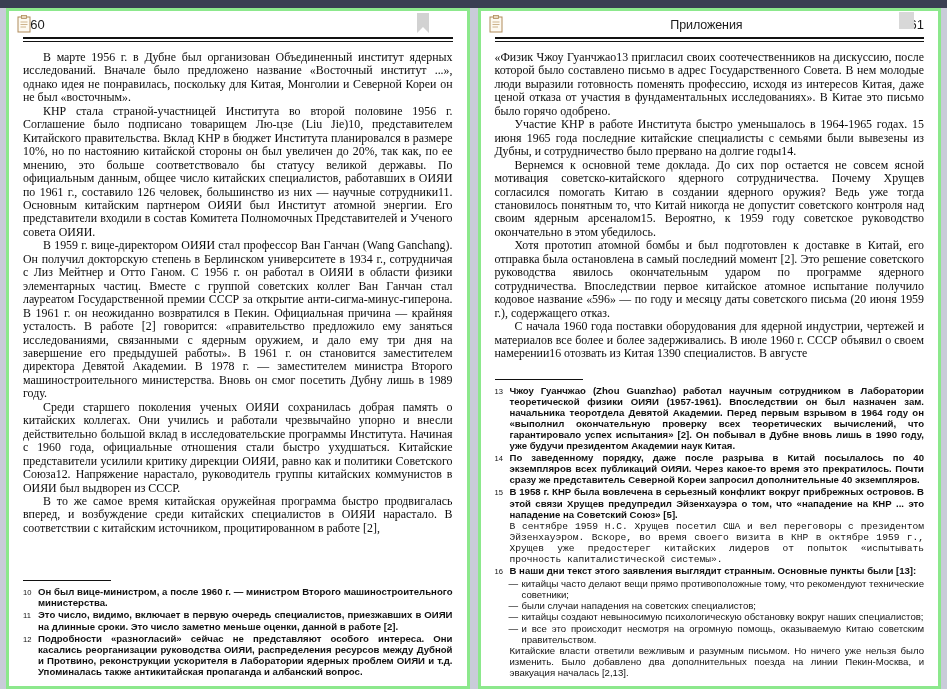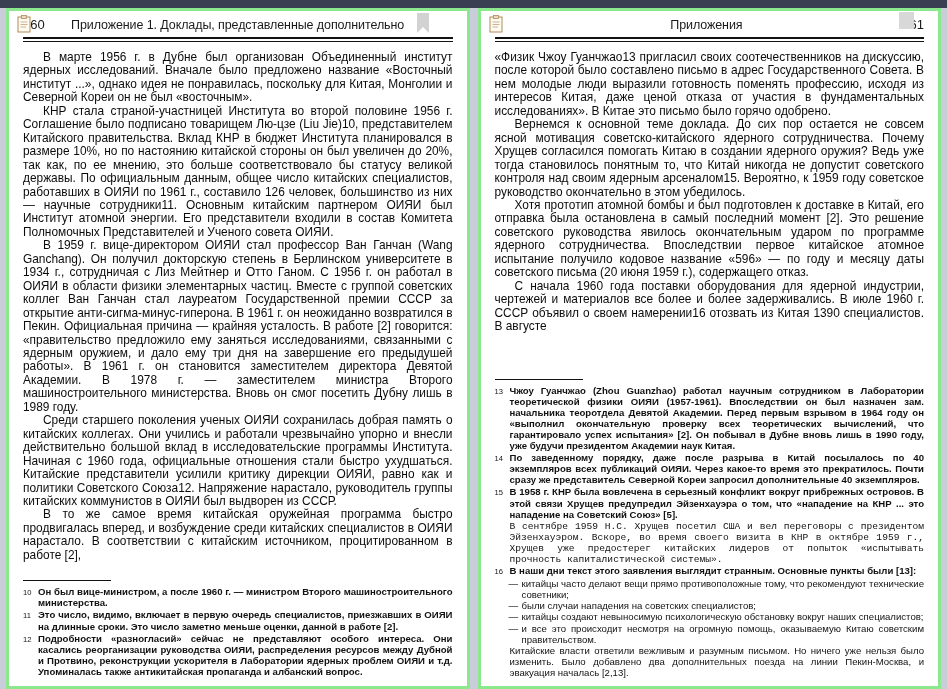--- a/index.html
+++ b/index.html
@@ -80,21 +80,21 @@
     margin-top: 1px;
     border-top: 2px solid #111;
     border-bottom: 1.5px solid #111;
     height: 2px;
     background: #fff;
   }
 
   
   .bodytext {
     margin-top: 9px;
-    font-family: Liberation Sans, sans-serif;
+    font-family: Liberation Serif, serif;
     font-size: 11.9px;
     line-height: 13.45px;
     text-align: justify;
     text-justify: inter-word;
     color: #0b0b0b;
     hyphens: manual;
   }
   .bodytext p {
     margin: 0;
     text-indent: 20px;
@@ -201,21 +201,20 @@
         </span>
 
         <span class="bookmark-icon">
           <svg viewBox="0 0 16 22" width="16" height="22">
             <path d="M2 0 H14 V20 L8 14 L2 20 Z" fill="#d2d2d2"></path>
           </svg>
         </span>
 
         <div class="runhead left">
           <span class="folio">260</span>
-          <span class="title">Приложение 1. Доклады, представленные дополнительно</span>
         </div>
         <div class="rule-double"></div>
 
         <div class="bodytext">
           <p>В марте 1956 г. в Дубне был организован Объединенный институт ядерных исследований. Вначале было предложено название «Восточный институт ...», однако идея не понравилась, поскольку для Китая, Монголии и Северной Кореи он не был «восточным».</p>
           <p>КНР стала страной-участницей Института во второй половине 1956 г. Соглашение было подписано товарищем Лю-цзе (Liu Jie)10, представителем Китайского правительства. Вклад КНР в бюджет Института планировался в размере 10%, но по настоянию китайской стороны он был увеличен до 20%, так как, по ее мнению, это больше соответствовало бы статусу великой державы. По официальным данным, общее число китайских специалистов, работавших в ОИЯИ по 1961 г., составило 126 человек, большинство из них — научные сотрудники11. Основным китайским партнером ОИЯИ был Институт атомной энергии. Его представители входили в состав Комитета Полномочных Представителей и Ученого совета ОИЯИ.</p>
           <p>В 1959 г. вице-директором ОИЯИ стал профессор Ван Ганчан (Wang Ganchang). Он получил докторскую степень в Берлинском университете в 1934 г., сотрудничая с Лиз Мейтнер и Отто Ганом. С 1956 г. он работал в ОИЯИ в области физики элементарных частиц. Вместе с группой советских коллег Ван Ганчан стал лауреатом Государственной премии СССР за открытие анти-сигма-минус-гиперона. В 1961 г. он неожиданно возвратился в Пекин. Официальная причина — крайняя усталость. В работе [2] говорится: «правительство предложило ему заняться исследованиями, связанными с ядерным оружием, и дало ему три дня на завершение его предыдушей  работы». В 1961 г. он становится заместителем директора Девятой  Академии.  В 1978 г. — заместителем министра Второго машиностроительного министерства. Вновь он смог посетить Дубну лишь в 1989 году.</p>
           <p>Среди старшего поколения ученых ОИЯИ сохранилась добрая память о китайских коллегах. Они учились и работали чрезвычайно упорно и внесли действительно большой вклад в исследовательские программы Института. Начиная с 1960 года, официальные отношения стали быстро ухудшаться. Китайские представители усилили критику дирекции ОИЯИ, равно как и политики Советского Союза12. Напряжение нарастало, руководитель группы китайских коммунистов в ОИЯИ был выдворен из СССР.</p>
           <p>В то же самое время китайская оружейная программа быстро продвигалась вперед, и возбуждение среди китайских специалистов в ОИЯИ нарастало. В соответствии с китайским источником, процитированном в работе [2],</p>
         </div>
@@ -259,20 +258,21 @@
         </span>
 
         <div class="runhead right">
           <span class="title">Приложения</span>
           <span class="folio">261</span>
         </div>
         <div class="rule-double"></div>
 
         <div class="bodytext">
           <p class="noindent">«Физик Чжоу Гуанчжао13 пригласил своих соотечественников на дискуссию, после которой было составлено письмо в адрес Государственного Совета. В нем молодые люди выразили готовность поменять профессию, исходя из интересов Китая, даже ценой отказа от участия в фундаментальных исследованиях». В Китае это письмо было горячо одобрено.</p>
+          <p>Участие КНР в работе Института быстро уменьшалось в 1964-1965 годах. 15 июня 1965 года последние китайские специалисты с семьями были вывезены из Дубны, и сотрудничество было прервано на долгие годы14.</p>
           <p>Вернемся к основной теме доклада. До сих пор остается не совсем ясной мотивация советско-китайского ядерного сотрудничества. Почему Хрущев согласился помогать Китаю в создании ядерного оружия? Ведь уже тогда становилось понятным то, что Китай никогда не допустит советского контроля над своим ядерным арсеналом15. Вероятно, к 1959 году советское руководство окончательно в этом убедилось.</p>
           <p>Хотя прототип атомной бомбы и был подготовлен к доставке в Китай, его отправка была остановлена в самый последний момент [2]. Это решение советского руководства явилось окончательным ударом по программе ядерного сотрудничества. Впоследствии первое китайское атомное испытание получило кодовое название «596» — по году и месяцу даты советского письма (20 июня 1959 г.), содержащего отказ.</p>
           <p>С начала 1960 года поставки оборудования для ядерной индустрии, чертежей и материалов все более и более задерживались. В июле 1960 г. СССР объявил о своем намерении16 отозвать из Китая 1390 специалистов. В августе</p>
         </div>
 
         <div class="footnotes">
           <div class="fn-rule"></div>
 
           <div class="fn">
             <span class="fn-num">13</span>

